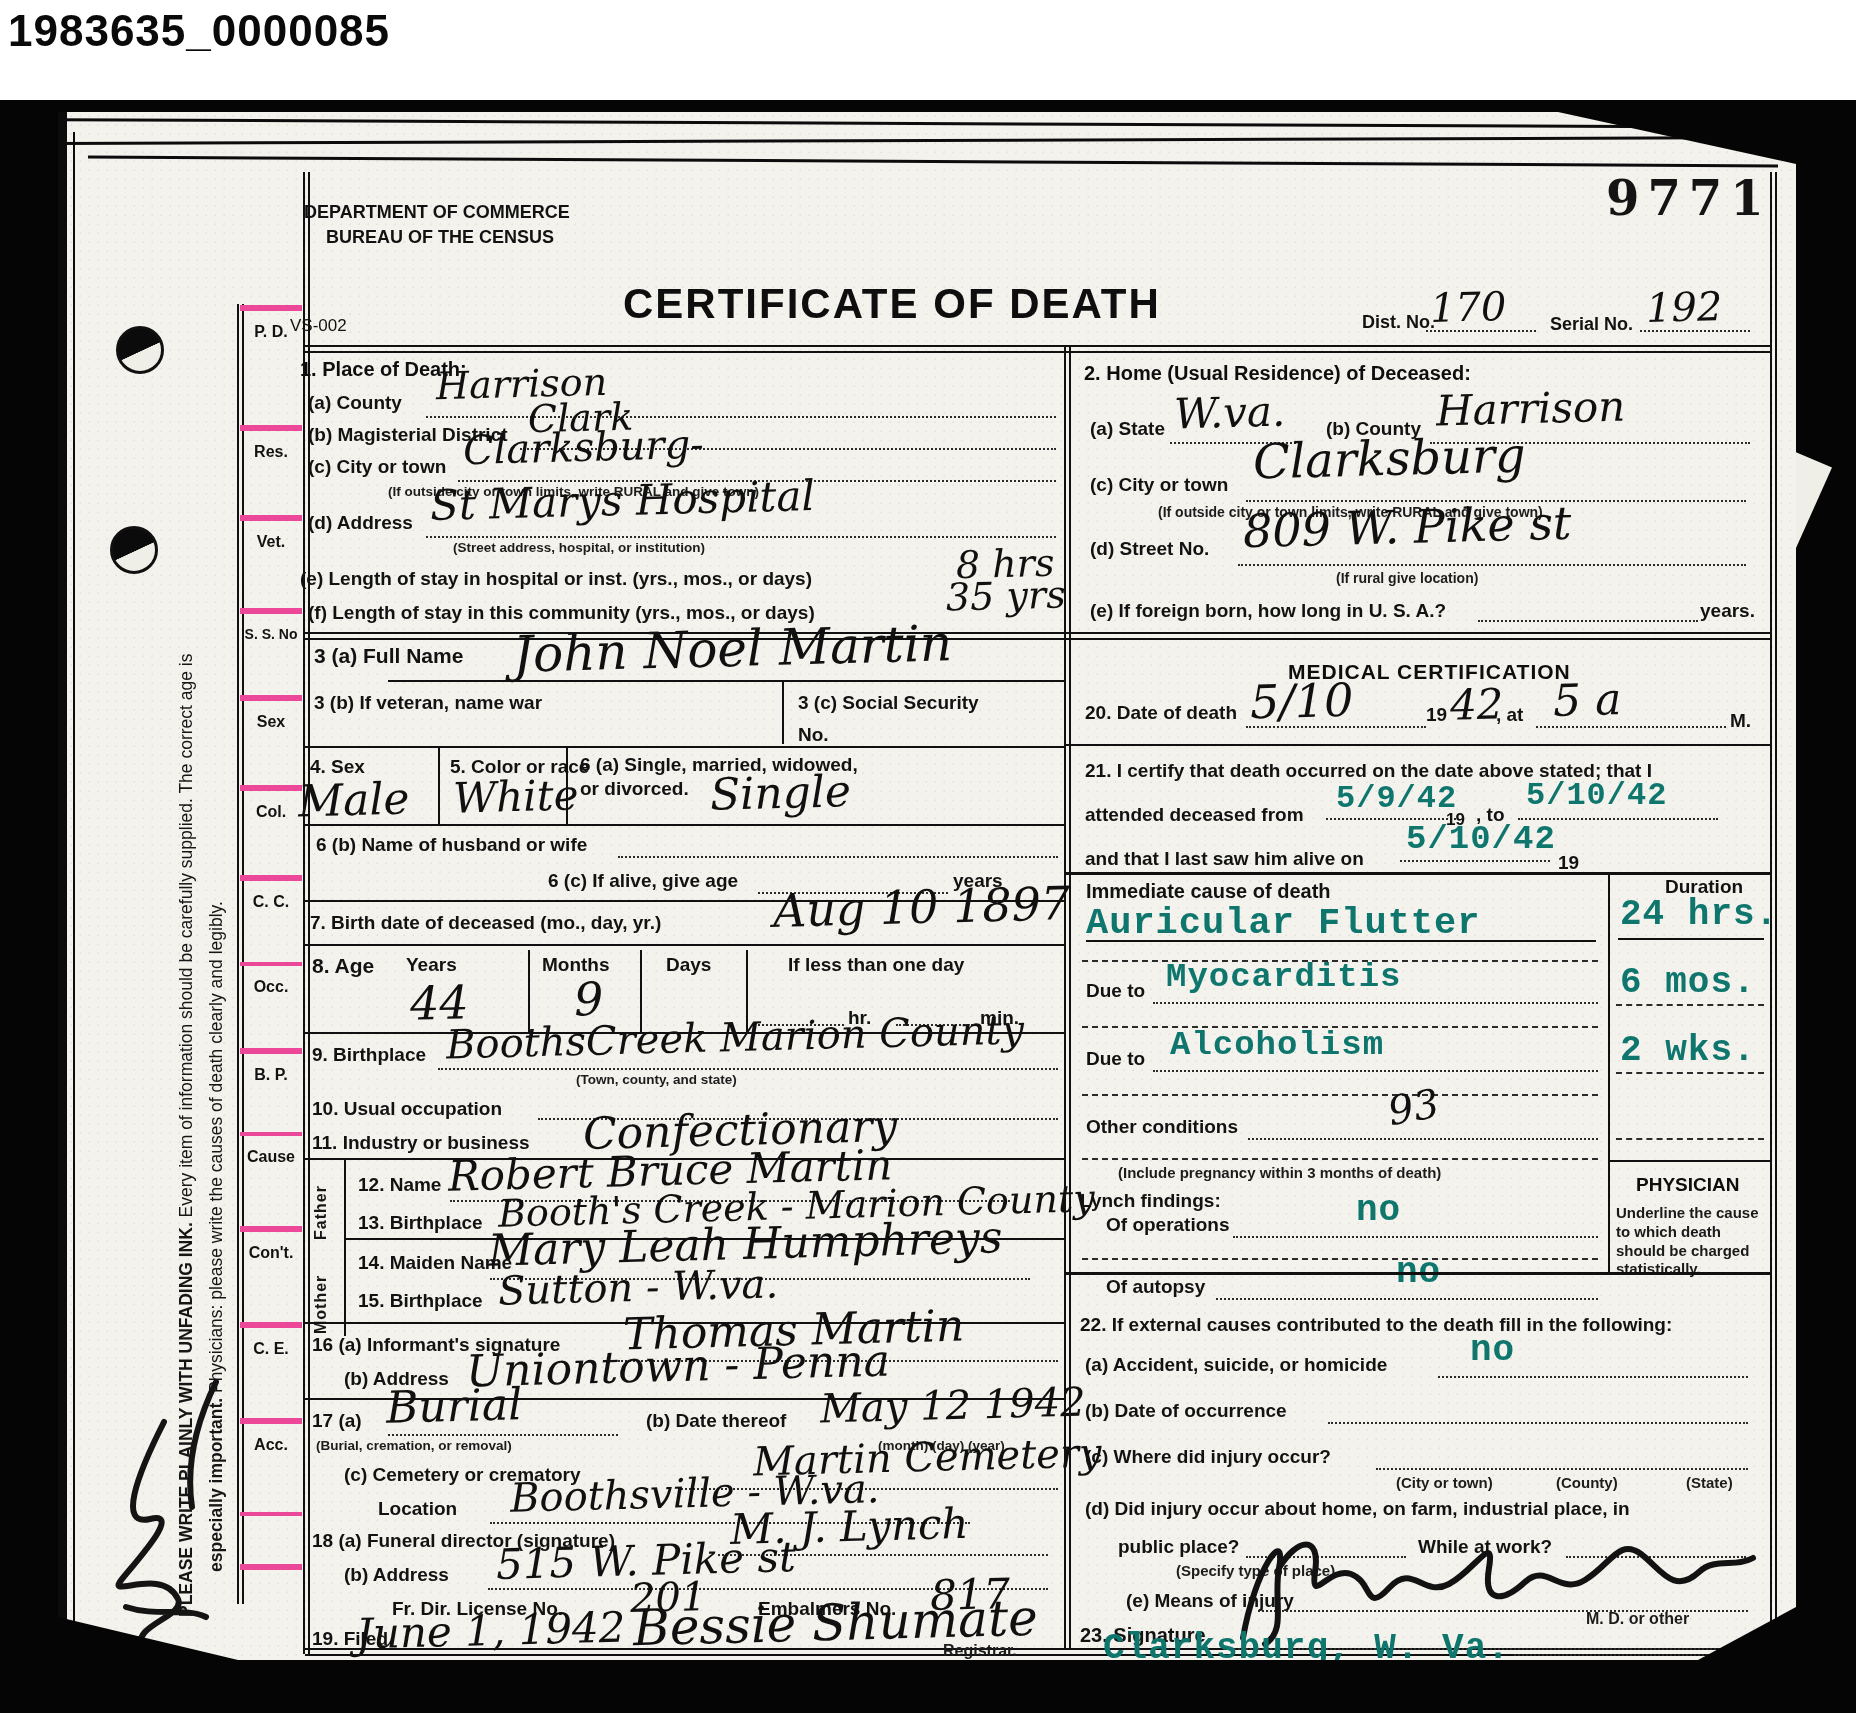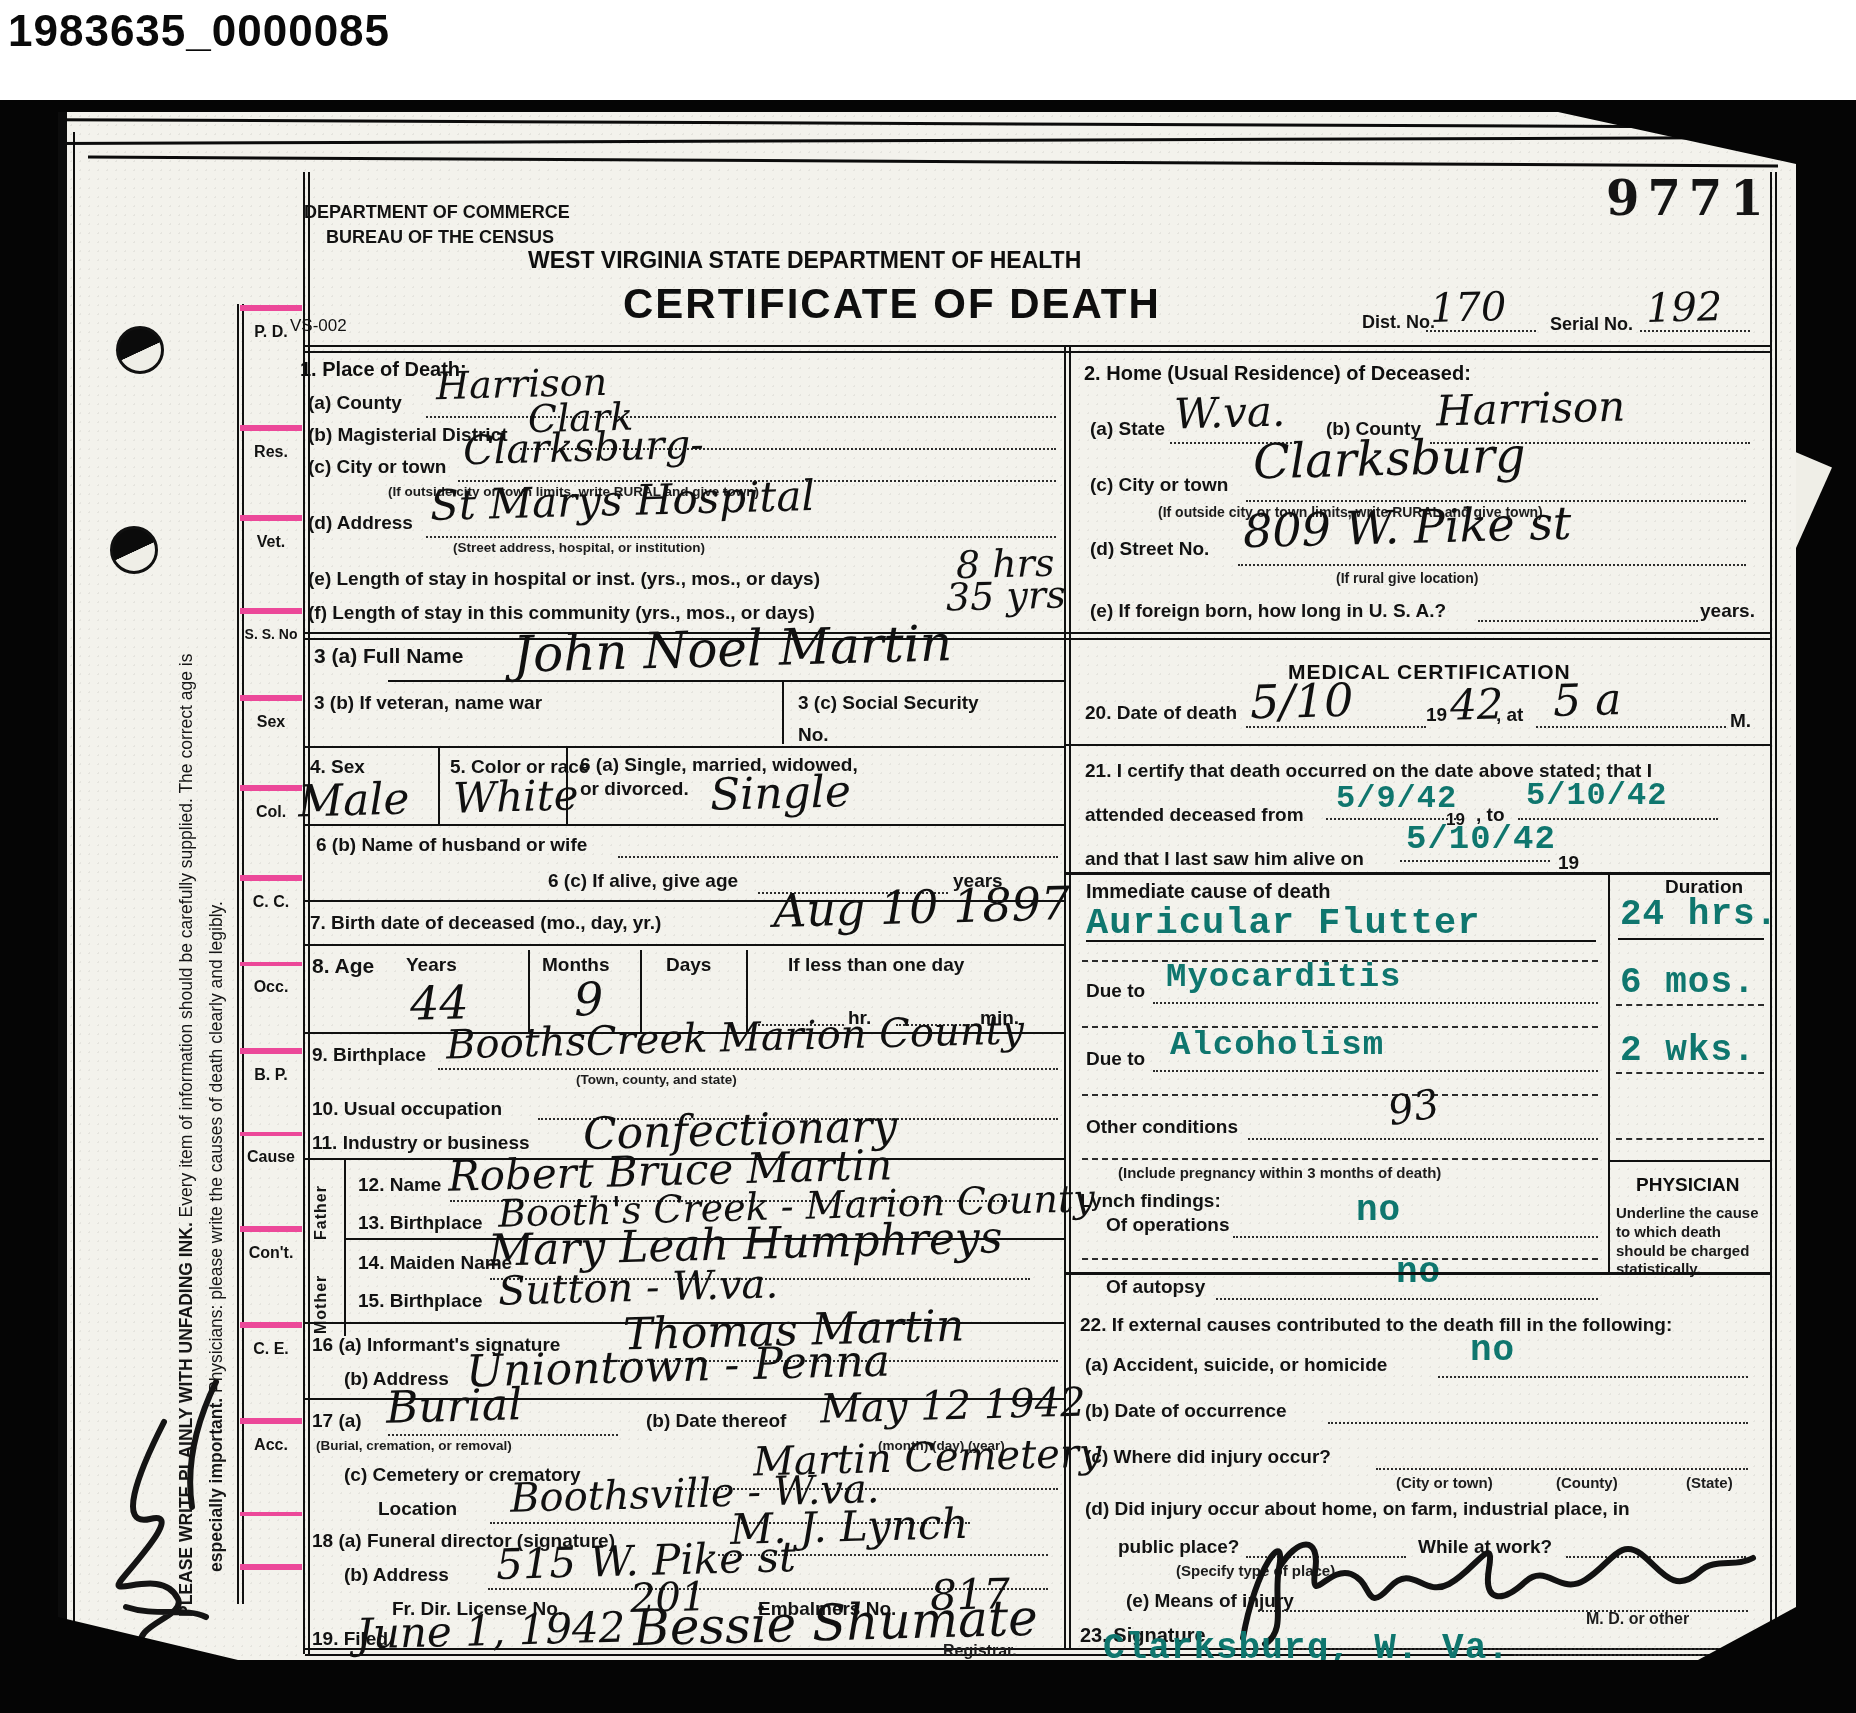--- a/index.html
+++ b/index.html
@@ -82,21 +82,20 @@
     <div class="stub" style="top:1452px;height:36px;"></div>
 
     <div class="vl2" style="left:245px;top:60px;height:1482px;"></div>
     <div class="vl2" style="left:1712px;top:60px;height:1482px;"></div>
     <div class="vl2" style="left:1006px;top:233px;height:1305px;"></div>
     <div class="hr2" style="left:247px;top:233px;width:1465px;"></div>
     <div class="hr2" style="left:247px;top:1536px;width:1465px;"></div>
 
     <div class="L" style="left:246px;top:90px;font-size:18px;">DEPARTMENT OF COMMERCE</div>
     <div class="L" style="left:268px;top:115px;font-size:18px;">BUREAU OF THE CENSUS</div>
-    <div class="Lb" style="left:470px;top:135px;font-size:23px;">WEST VIRGINIA STATE DEPARTMENT OF HEALTH</div>
     <div class="Lb" style="left:565px;top:168px;font-size:42px;letter-spacing:2px;">CERTIFICATE OF DEATH</div>
     <div class="L" style="left:232px;top:204px;font-weight:400;font-size:17px;">VS-002</div>
     <div class="L" style="left:1304px;top:200px;font-size:18px;">Dist. No.</div>
     <div class="H" style="left:1372px;top:172px;font-size:40px;">170</div>
     <div class="dl" style="left:1368px;top:218px;width:110px;"></div>
     <div class="L" style="left:1492px;top:202px;font-size:18px;">Serial No.</div>
     <div class="H" style="left:1588px;top:172px;font-size:40px;">192</div>
     <div class="dl" style="left:1582px;top:218px;width:110px;"></div>
     <div style="position:absolute;left:1548px;top:58px;font:700 48px 'DejaVu Serif',serif;color:#141414;letter-spacing:8px;">9771</div>
 
@@ -108,21 +107,21 @@
     <div class="H" style="left:470px;top:284px;font-size:38px;">Clark</div>
     <div class="dl" style="left:462px;top:336px;width:536px;"></div>
     <div class="L" style="left:250px;top:344px;">(c) City or town</div>
     <div class="H" style="left:405px;top:312px;font-size:40px;">Clarksburg-</div>
     <div class="dl" style="left:400px;top:368px;width:598px;"></div>
     <div class="S" style="left:330px;top:372px;">(If outside city or town limits, write RURAL and give town)</div>
     <div class="L" style="left:250px;top:400px;">(d) Address</div>
     <div class="H" style="left:372px;top:364px;font-size:42px;">St Marys Hospital</div>
     <div class="dl" style="left:368px;top:424px;width:630px;"></div>
     <div class="S" style="left:395px;top:428px;">(Street address, hospital, or institution)</div>
-    <div class="L" style="left:250px;top:456px;">(e) Length of stay in hospital or inst. (yrs., mos., or days)</div>
+    <div class="L" style="left:242px;top:456px;">(e) Length of stay in hospital or inst. (yrs., mos., or days)</div>
     <div class="H" style="left:898px;top:430px;font-size:38px;">8 hrs</div>
     <div class="L" style="left:250px;top:490px;">(f) Length of stay in this community (yrs., mos., or days)</div>
     <div class="H" style="left:888px;top:462px;font-size:38px;">35 yrs</div>
     <div class="hr2" style="left:247px;top:520px;width:760px;"></div>
 
     <div class="L" style="left:256px;top:532px;font-size:21px;">3 (a) Full Name</div>
     <div class="H" style="left:455px;top:508px;font-size:50px;">John Noel Martin</div>
     <div class="hr" style="left:330px;top:568px;width:676px;"></div>
     <div class="L" style="left:256px;top:580px;">3 (b) If veteran, name war</div>
     <div class="vl" style="left:724px;top:568px;height:64px;"></div>

